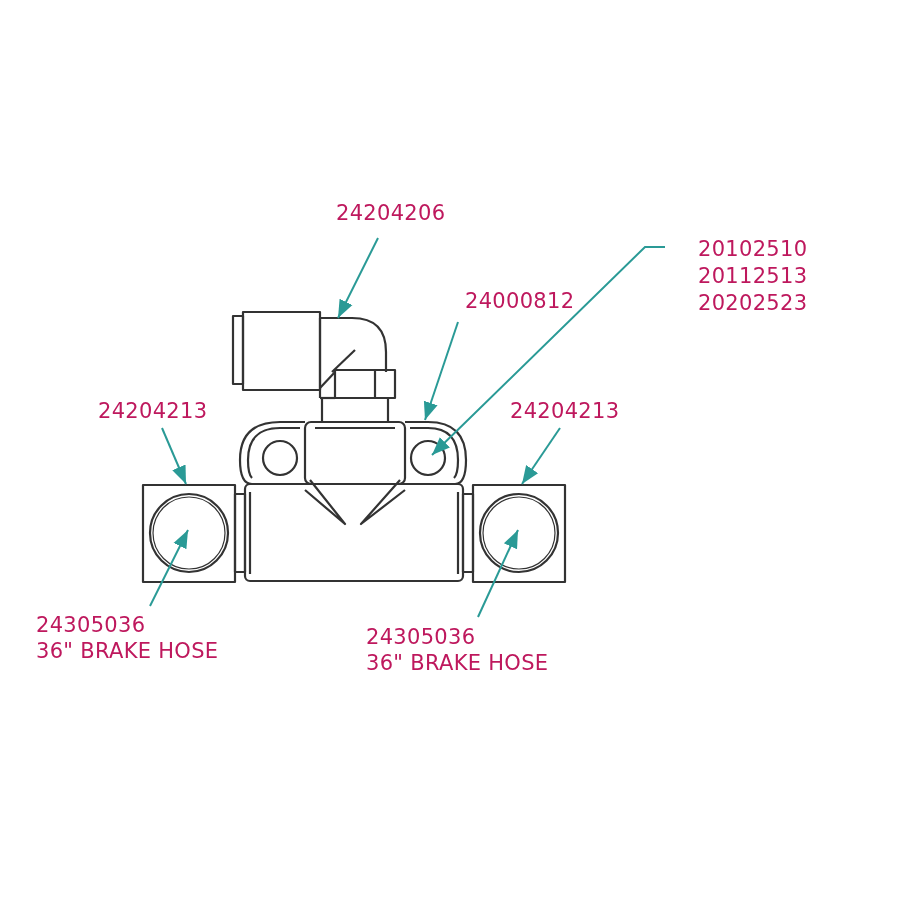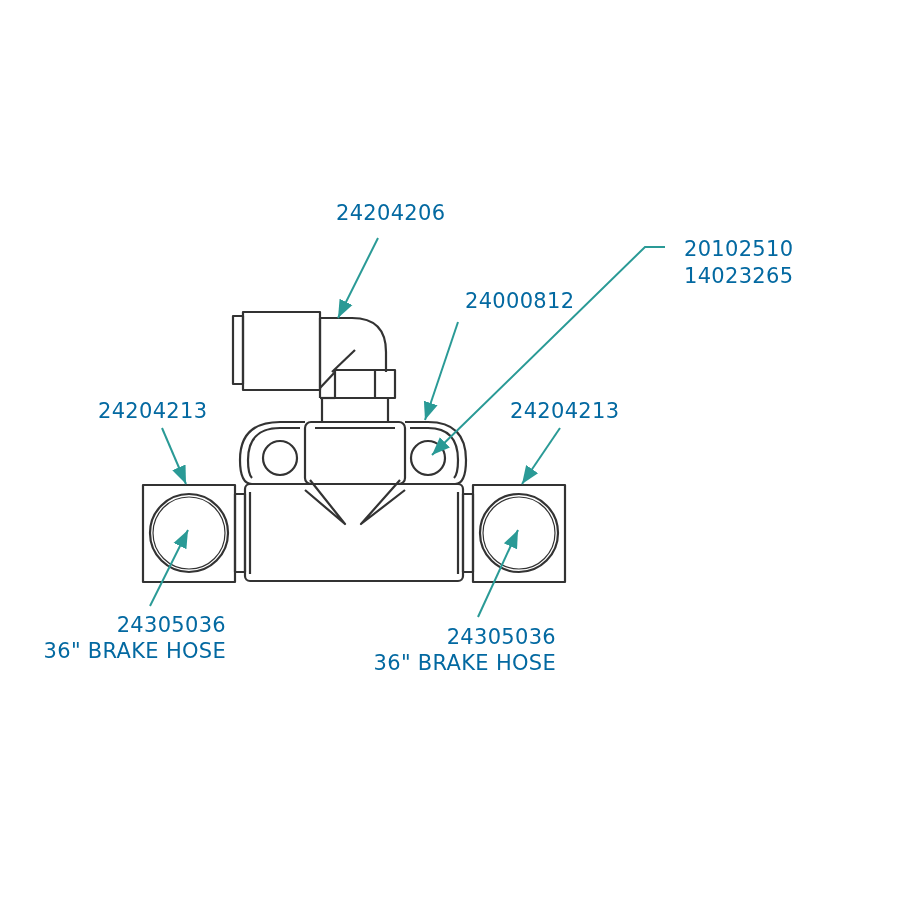--- a/index.html
+++ b/index.html
@@ -1,19 +1,19 @@
 <!DOCTYPE html>
 <html><head>
 <meta charset="utf-8">
 <style>
   html, body { margin:0; padding:0; background:#ffffff; }
   body { width:900px; height:900px; position:relative; overflow:hidden; }
   #diagram { position:absolute; left:0; top:0; width:900px; height:900px; }
-  .lbl { position:absolute; color:#0369a1; font-family:"DejaVu Sans", sans-serif; font-size:21px; line-height:26px; white-space:nowrap; letter-spacing:0.3px; }
-  .center { text-align:right; }
+  .lbl { position:absolute; color:#be185d; font-family:"DejaVu Sans", sans-serif; font-size:21px; line-height:26px; white-space:nowrap; letter-spacing:0.3px; }
+  .center { text-align:left; }
 </style>
 </head>
 <body>
 
 <svg id="diagram" viewBox="0 0 900 900" xmlns="http://www.w3.org/2000/svg">
   <defs>
     <marker id="arr" viewBox="0 0 10 10" refX="10" refY="5" markerWidth="9" markerHeight="9" orient="auto">
       <path d="M0,1 L10,5 L0,9 z" fill="#2a9a96"></path>
     </marker>
   </defs>
@@ -70,23 +70,24 @@
     <line x1="162" y1="428" x2="186" y2="484" marker-end="url(#arr)"></line>
     <line x1="560" y1="428" x2="522" y2="484" marker-end="url(#arr)"></line>
     <line x1="150" y1="606" x2="188" y2="530" marker-end="url(#arr)"></line>
     <line x1="478" y1="617" x2="518" y2="530" marker-end="url(#arr)"></line>
   </g>
 </svg>
 
 <div class="lbl" style="left:336px;top:200px;">24204206</div>
 <div class="lbl" style="left:448px;top:288px;margin-left:17px;">24000812</div>
 
-<div class="lbl" style="left:684px;top:236px;line-height:27px;">
+<div class="lbl" style="left:698px;top:236px;line-height:27px;">
   <div>20102510</div>
-  <div>14023265</div>
+  <div>20112513</div>
+  <div>20202523</div>
 </div>
 
 <div class="lbl" style="left:98px;top:398px;">24204213</div>
 <div class="lbl" style="left:510px;top:398px;">24204213</div>
 
 <div class="lbl center" style="left:36px;top:612px;width:190px;">
   <div>24305036</div>
   <div>36" BRAKE HOSE</div>
 </div>
 <div class="lbl center" style="left:366px;top:624px;width:190px;">

